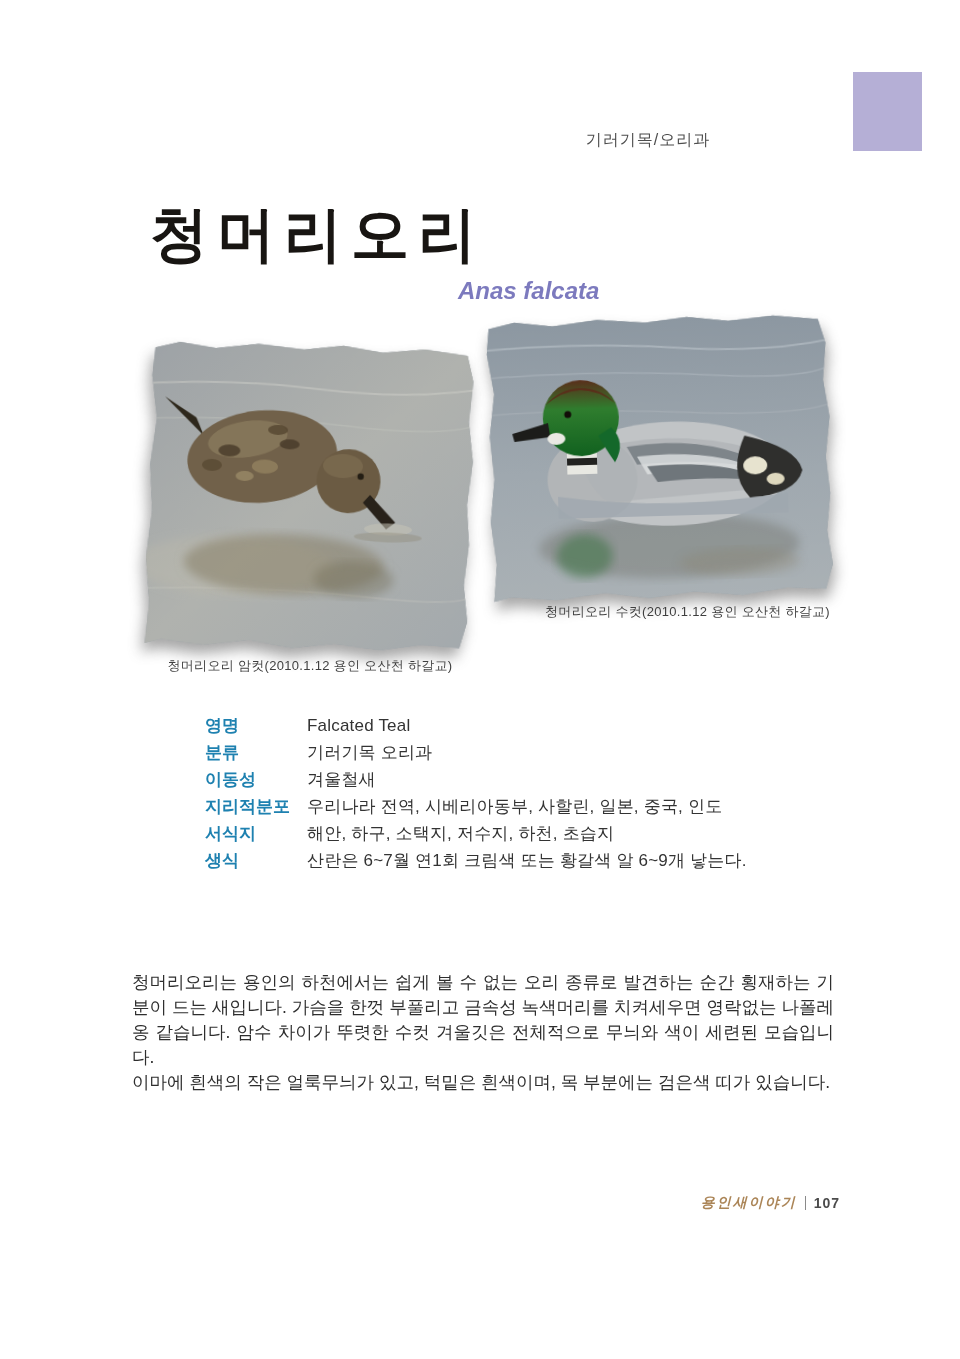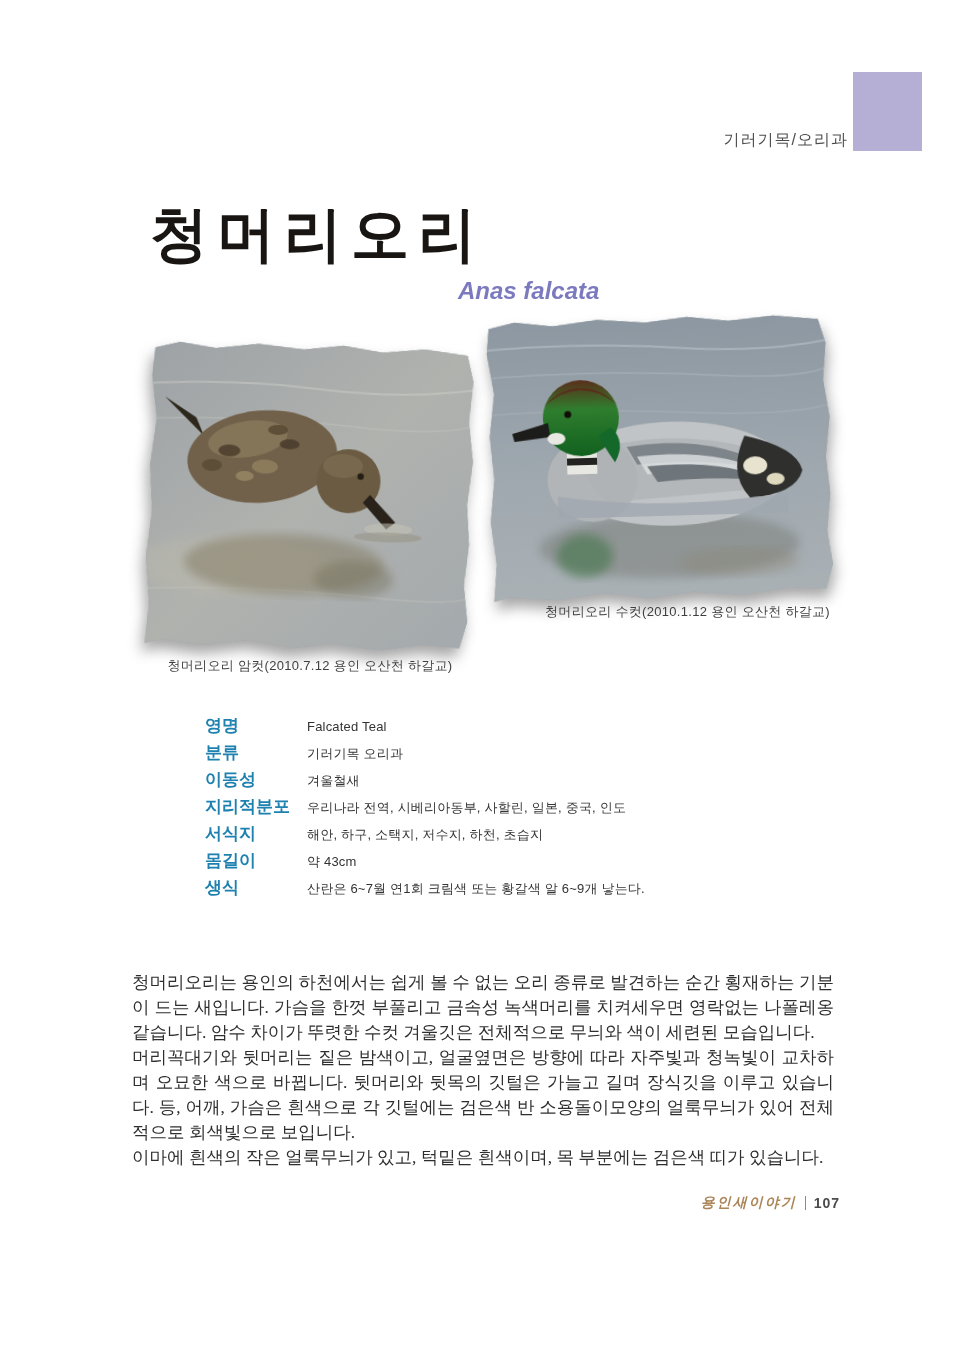--- a/index.html
+++ b/index.html
@@ -9,21 +9,21 @@
     font-family:"Liberation Sans","DejaVu Sans",sans-serif;
   }
 
   
   .corner-square{
     position:absolute;left:853px;top:72px;width:69px;height:79px;
     background:#b5afd6;
   }
   .category-header{
     position:absolute;right:112px;top:130px;width:400px;
-    text-align:right;font-size:16px;letter-spacing:1px;color:#4d4d4d;
+    text-align:center;font-size:16px;letter-spacing:1px;color:#4d4d4d;
   }
 
   
   .title{
     position:absolute;left:150px;top:196px;margin:0;
     font-size:58px;font-weight:800;letter-spacing:9px;color:#181512;
     font-family:"DejaVu Sans","Liberation Sans",sans-serif;
     transform:scaleY(1.04);
   }
   .sci-name{
@@ -53,26 +53,26 @@
   .photo-caption.right{left:500px;top:603px;width:330px;text-align:right;}
 
   
   .info-table{position:absolute;left:205px;top:714px;width:620px;}
   .info-row{display:flex;align-items:baseline;height:27px;}
   .info-label{
     display:inline-block;width:88px;flex:0 0 88px;margin-right:14px;
     font-size:17px;font-weight:700;color:#1e81b0;
     text-align:justify;text-align-last:justify;
   }
-  .info-value{font-size:13px;color:#333333;letter-spacing:.2px;white-space:nowrap;}
+  .info-value{font-size:17px;color:#333333;letter-spacing:.2px;white-space:nowrap;}
 
   
   .description{
     position:absolute;left:132px;top:970px;width:702px;
-    font-family:Liberation Serif, serif;
+    font-family:Liberation Sans, sans-serif;
     font-size:17.5px;line-height:25px;color:#2e2e2e;text-align:justify;
   }
   .description p{margin:0;}
 
   
   .footer{
     position:absolute;right:120px;top:1194px;
     display:flex;align-items:center;font-size:14px;
   }
   .footer .book{
@@ -128,21 +128,21 @@
 
         <circle cx="202" cy="137" r="32" fill="#6b5b43"></circle>
         <ellipse cx="196" cy="122" rx="20" ry="12" fill="#7c6c50" opacity=".8"></ellipse>
         <circle cx="214" cy="132" r="3.2" fill="#241e14"></circle>
         <path d="M224 150 L250 177 L241 184 L217 158 Z" fill="#28221a"></path>
         <ellipse cx="243" cy="184" rx="24" ry="6" fill="#c4c2b6" opacity=".55"></ellipse>
         <ellipse cx="243" cy="192" rx="34" ry="5" fill="#8e8a78" opacity=".4"></ellipse>
       </svg>
     </div>
   </div>
-  <div class="photo-caption left">청머리오리 암컷(2010.7.12 용인 오산천 하갈교)</div>
+  <div class="photo-caption left">청머리오리 암컷(2010.1.12 용인 오산천 하갈교)</div>
 
   <div class="photo-wrap right">
     <div class="torn">
       <svg viewBox="0 0 345 284" preserveAspectRatio="none">
         <defs>
           <linearGradient id="waterR" x1="0" y1="0" x2="0" y2="1">
             <stop offset="0" stop-color="#8c97a1"></stop>
             <stop offset="0.55" stop-color="#9fa8af"></stop>
             <stop offset="1" stop-color="#aab1b5"></stop>
           </linearGradient>
@@ -208,32 +208,27 @@
     </div>
     <div class="info-row">
       <span class="info-label">지리적분포</span>
       <span class="info-value">우리나라 전역, 시베리아동부, 사할린, 일본, 중국, 인도</span>
     </div>
     <div class="info-row">
       <span class="info-label">서식지</span>
       <span class="info-value">해안, 하구, 소택지, 저수지, 하천, 초습지</span>
     </div>
     <div class="info-row">
-      <span class="info-label">몸길이</span>
-      <span class="info-value">약 43cm</span>
-    </div>
-    <div class="info-row">
       <span class="info-label">생식</span>
       <span class="info-value">산란은 6~7월 연1회 크림색 또는 황갈색 알 6~9개 낳는다.</span>
     </div>
   </div>
 
   <div class="description">
     <p>청머리오리는 용인의 하천에서는 쉽게 볼 수 없는 오리 종류로 발견하는 순간 횡재하는 기분이 드는 새입니다. 가슴을 한껏 부풀리고 금속성 녹색머리를 치켜세우면 영락없는 나폴레옹 같습니다. 암수 차이가 뚜렷한 수컷 겨울깃은 전체적으로 무늬와 색이 세련된 모습입니다.</p>
-    <p>머리꼭대기와 뒷머리는 짙은 밤색이고, 얼굴옆면은 방향에 따라 자주빛과 청녹빛이 교차하며 오묘한 색으로 바뀝니다. 뒷머리와 뒷목의 깃털은 가늘고 길며 장식깃을 이루고 있습니다.  등, 어깨, 가슴은 흰색으로 각 깃털에는 검은색 반 소용돌이모양의 얼룩무늬가 있어 전체적으로 회색빛으로 보입니다.</p>
     <p>이마에 흰색의 작은 얼룩무늬가 있고, 턱밑은 흰색이며, 목 부분에는 검은색 띠가 있습니다.</p>
   </div>
 
   <div class="footer">
     <span class="book">용인새이야기</span>
     <span class="sep"></span>
     <span class="num">107</span>
   </div>
 
 </div>

